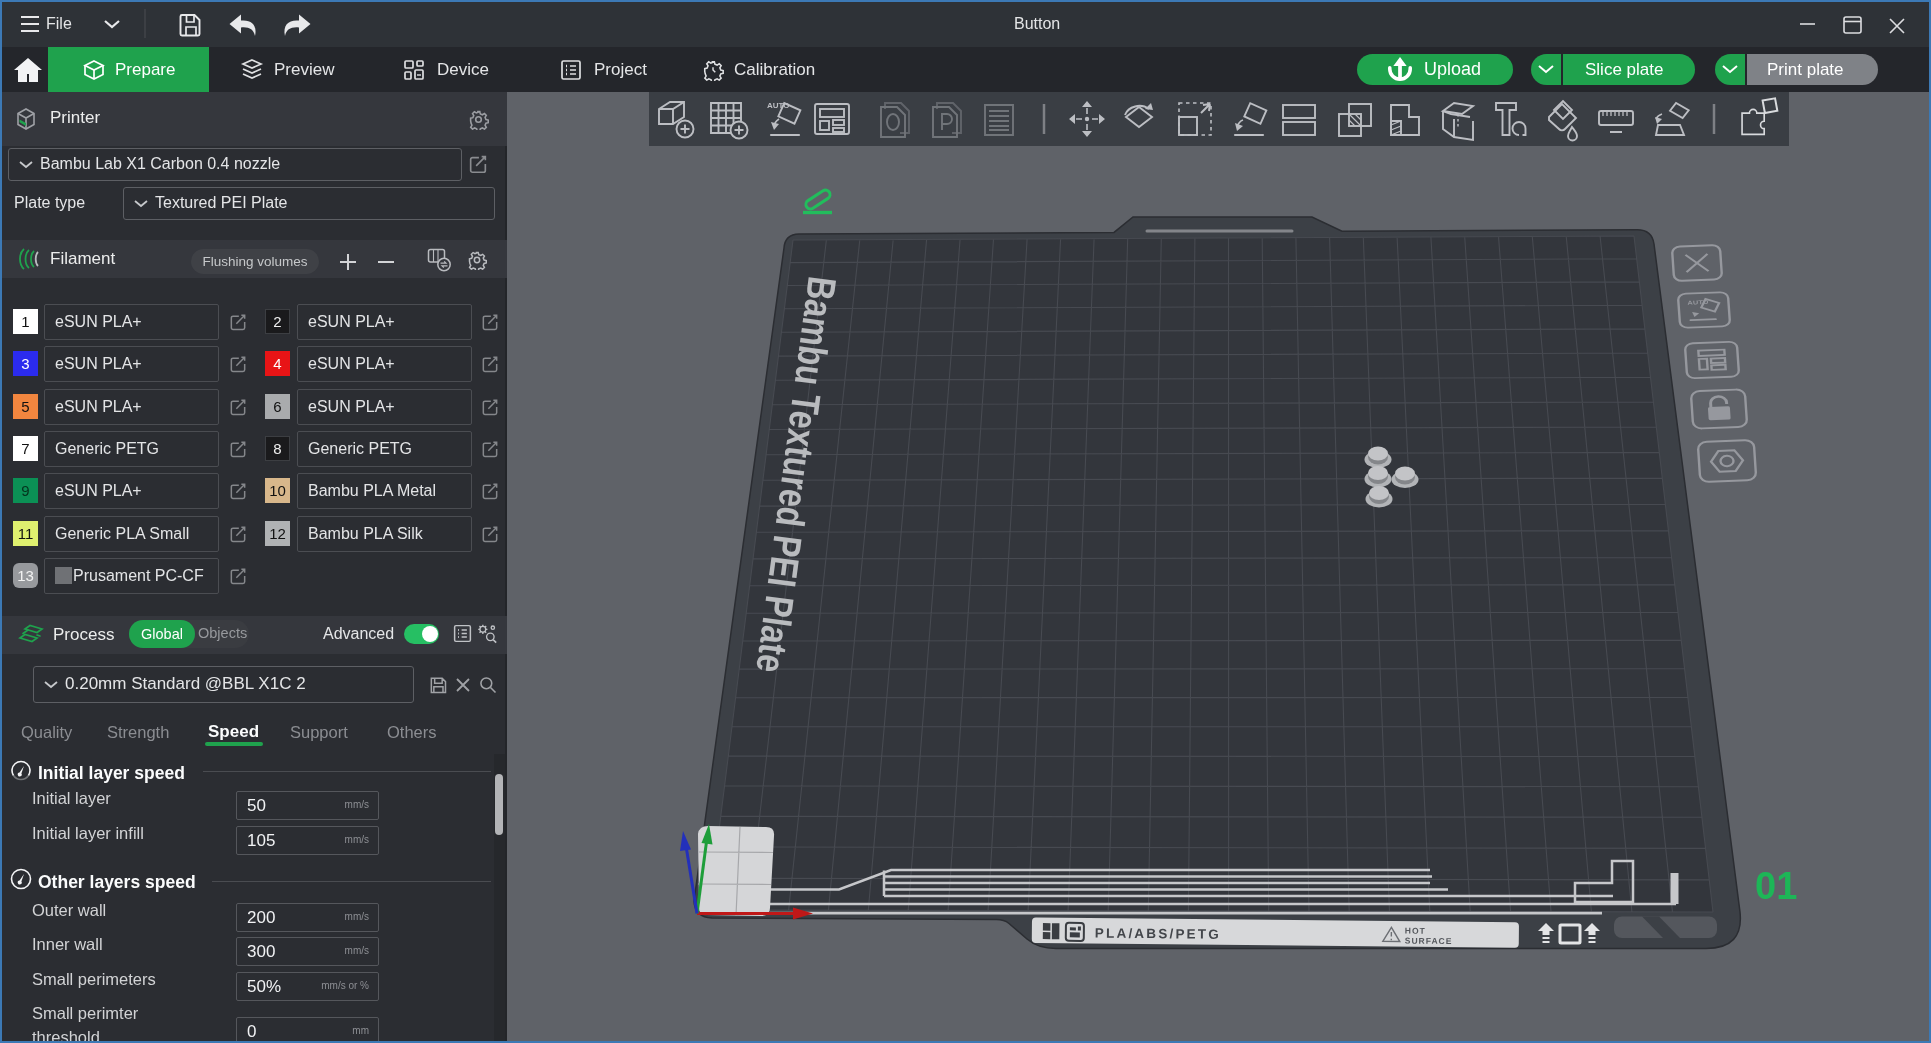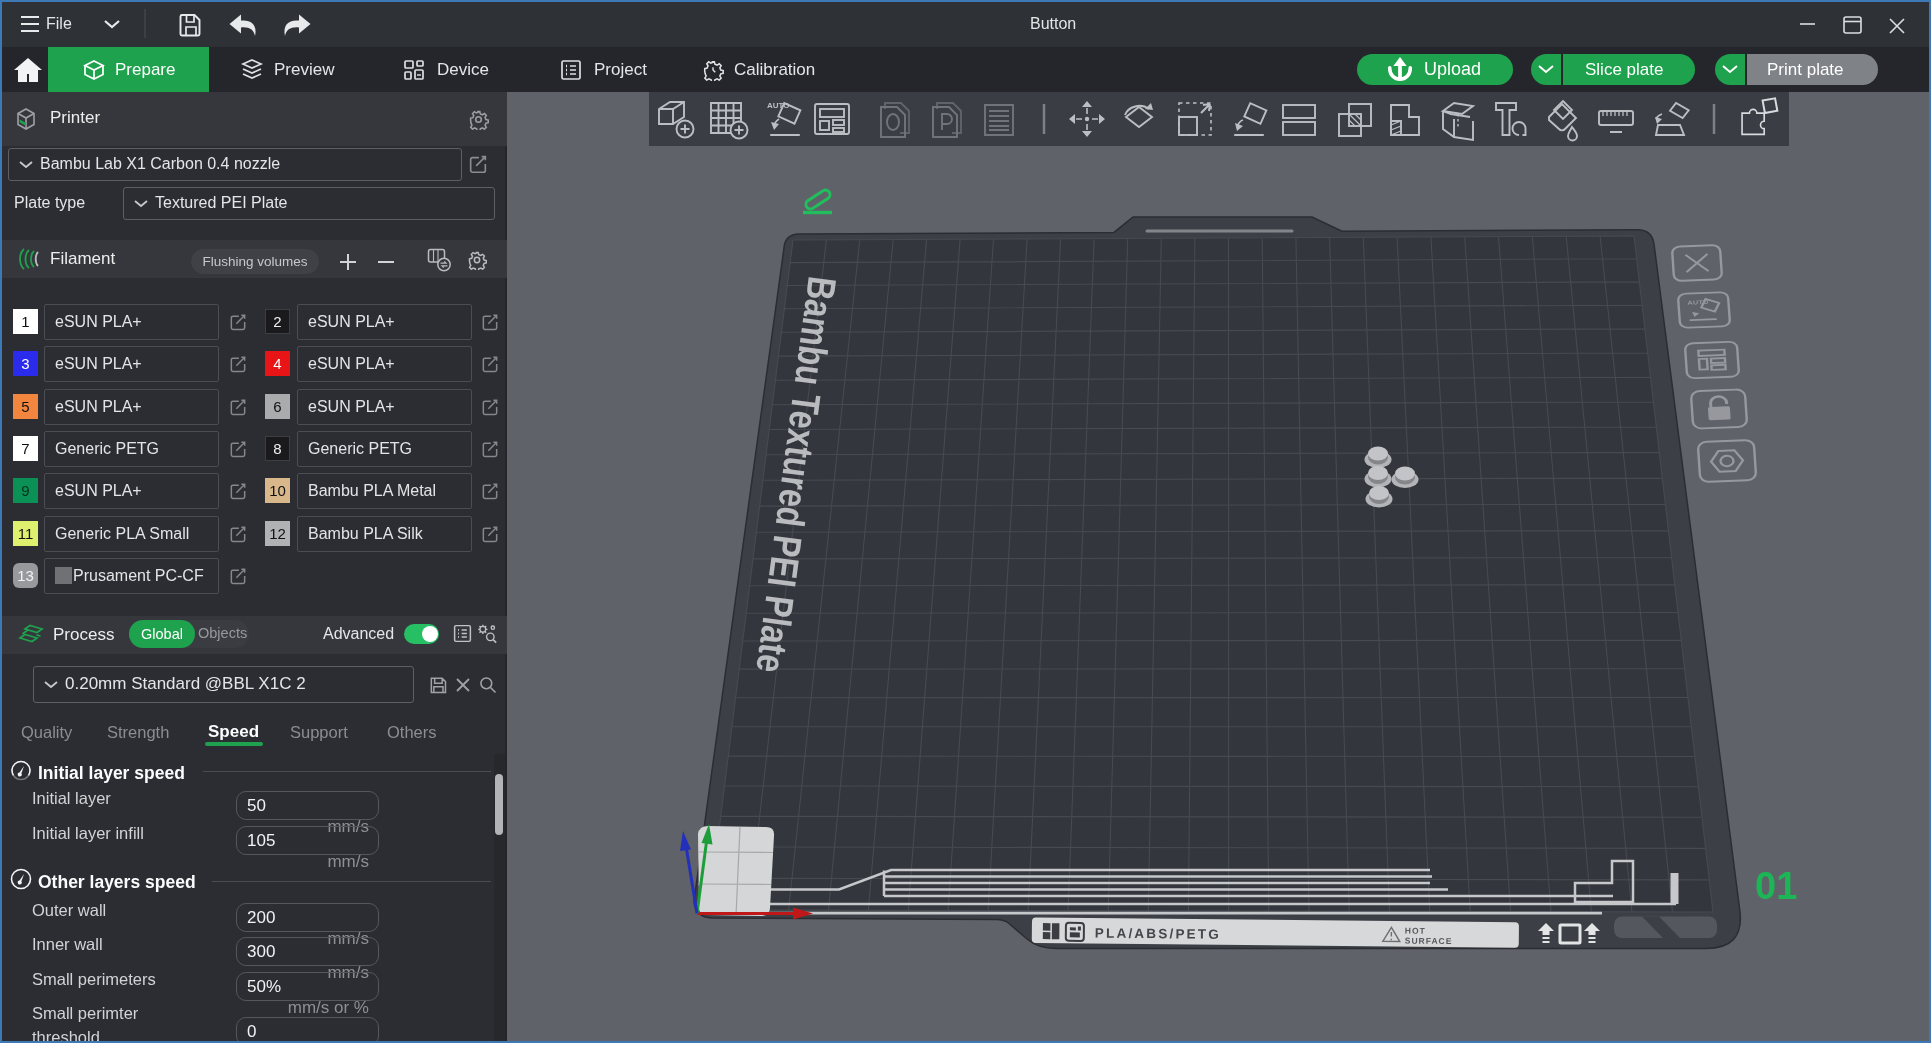--- a/index.html
+++ b/index.html
@@ -12,23 +12,23 @@
 #tabbar { position:absolute; left:0; top:47px; width:1931px; height:45px; background:#24262b; }
 .ttxt { position:absolute; color:#e4e5e7; font-size:16px; }
 
 #panel { position:absolute; left:0; top:92px; width:507px; height:948px; background:#2b2d32; }
 .sechead { position:absolute; left:0; width:507px; background:#35373d; }
 .sectitle { position:absolute; color:#eceded; font-size:17px; }
 .combo { position:absolute; border:1px solid #5d5f64; border-radius:3px; color:#e8e9eb; font-size:16px; }
 .fbox { position:absolute; width:175px; height:36px; border:1px solid #4b4d52; border-radius:2px;
   color:#e3e4e6; font-size:16px; line-height:34px; padding-left:10px; white-space:nowrap; overflow:hidden;}
 .fsq { position:absolute; width:25px; height:25px; font-size:15px; text-align:center; line-height:25px; }
-.vbox { position:absolute; left:236px; width:143px; height:29px; border:1px solid #55575c; border-radius:10px; }
+.vbox { position:absolute; left:236px; width:143px; height:29px; border:1px solid #55575c; border-radius:2px; }
 .vbox .v { position:absolute; left:10px; top:4px; color:#f1f2f4; font-size:17px; }
-.vbox .u { position:absolute; right:9px; top:25px; color:#8d8f94; font-size:17px; }
+.vbox .u { position:absolute; right:9px; top:7px; color:#8d8f94; font-size:10px; }
 .plabel { position:absolute; left:32px; color:#d2d3d5; font-size:16.5px; }
 .ghead { position:absolute; left:38px; color:#fafbfc; font-size:17.5px; font-weight:bold; }
 .gline { position:absolute; height:1px; background:#4a4c51; }
 
 .wb { position:absolute; background:#3c79b5; z-index:99; }
 </style>
 </head>
 <body>
 <div id="win">
 
@@ -36,21 +36,21 @@
   <svg class="abs" style="left:0;top:0" width="340" height="47" viewBox="0 0 340 47" fill="none" stroke="#e8e9eb" stroke-width="2">
     <path d="M21 17h18M21 24h18M21 31h18"></path>
     <path d="M105 21l7 6 7-6" stroke-width="2.2"></path>
     <line x1="145" y1="9" x2="145" y2="38" stroke="#4a4d52" stroke-width="1"></line>
     <path d="M182 15h12.5l5 5V34a1.5 1.5 0 01-1.5 1.5h-16a1.5 1.5 0 01-1.5-1.5V16.5a1.5 1.5 0 011.5-1.5z" stroke-width="1.9"></path>
     <path d="M186.5 15.5v6.5h7.5v-6.5 M186 35v-8h10v8" stroke-width="1.7"></path>
     <path d="M241 14.5L229.5 24l11.5 9.5v-6c8-.8 12.5 1.8 14 8.5 2.5-11.5-4-16.5-14-15.5z" fill="#e8e9eb" stroke="none"></path>
     <path d="M299 14.5L310.5 24 299 33.5v-6c-8-.8-12.5 1.8-14 8.5-2.5-11.5 4-16.5 14-15.5z" fill="#e8e9eb" stroke="none"></path>
   </svg>
   <div class="ttxt" style="left:46px;top:15px;">File</div>
-  <div class="ttxt" style="left:1014px;top:15px;margin-left:16px;">Button</div>
+  <div class="ttxt" style="left:1014px;top:15px;">Button</div>
   <svg class="abs" style="left:1780px;top:0" width="151" height="47" viewBox="0 0 151 47" fill="none" stroke="#dcdde0" stroke-width="1.6">
     <path d="M20 24h15"></path>
     <rect x="64" y="17" width="17" height="16" rx="2"></rect>
     <path d="M64 21.5h17"></path>
     <path d="M110 19l14 14M124 19l-14 14"></path>
   </svg>
 </div>
 
 <div id="tabbar">
 

